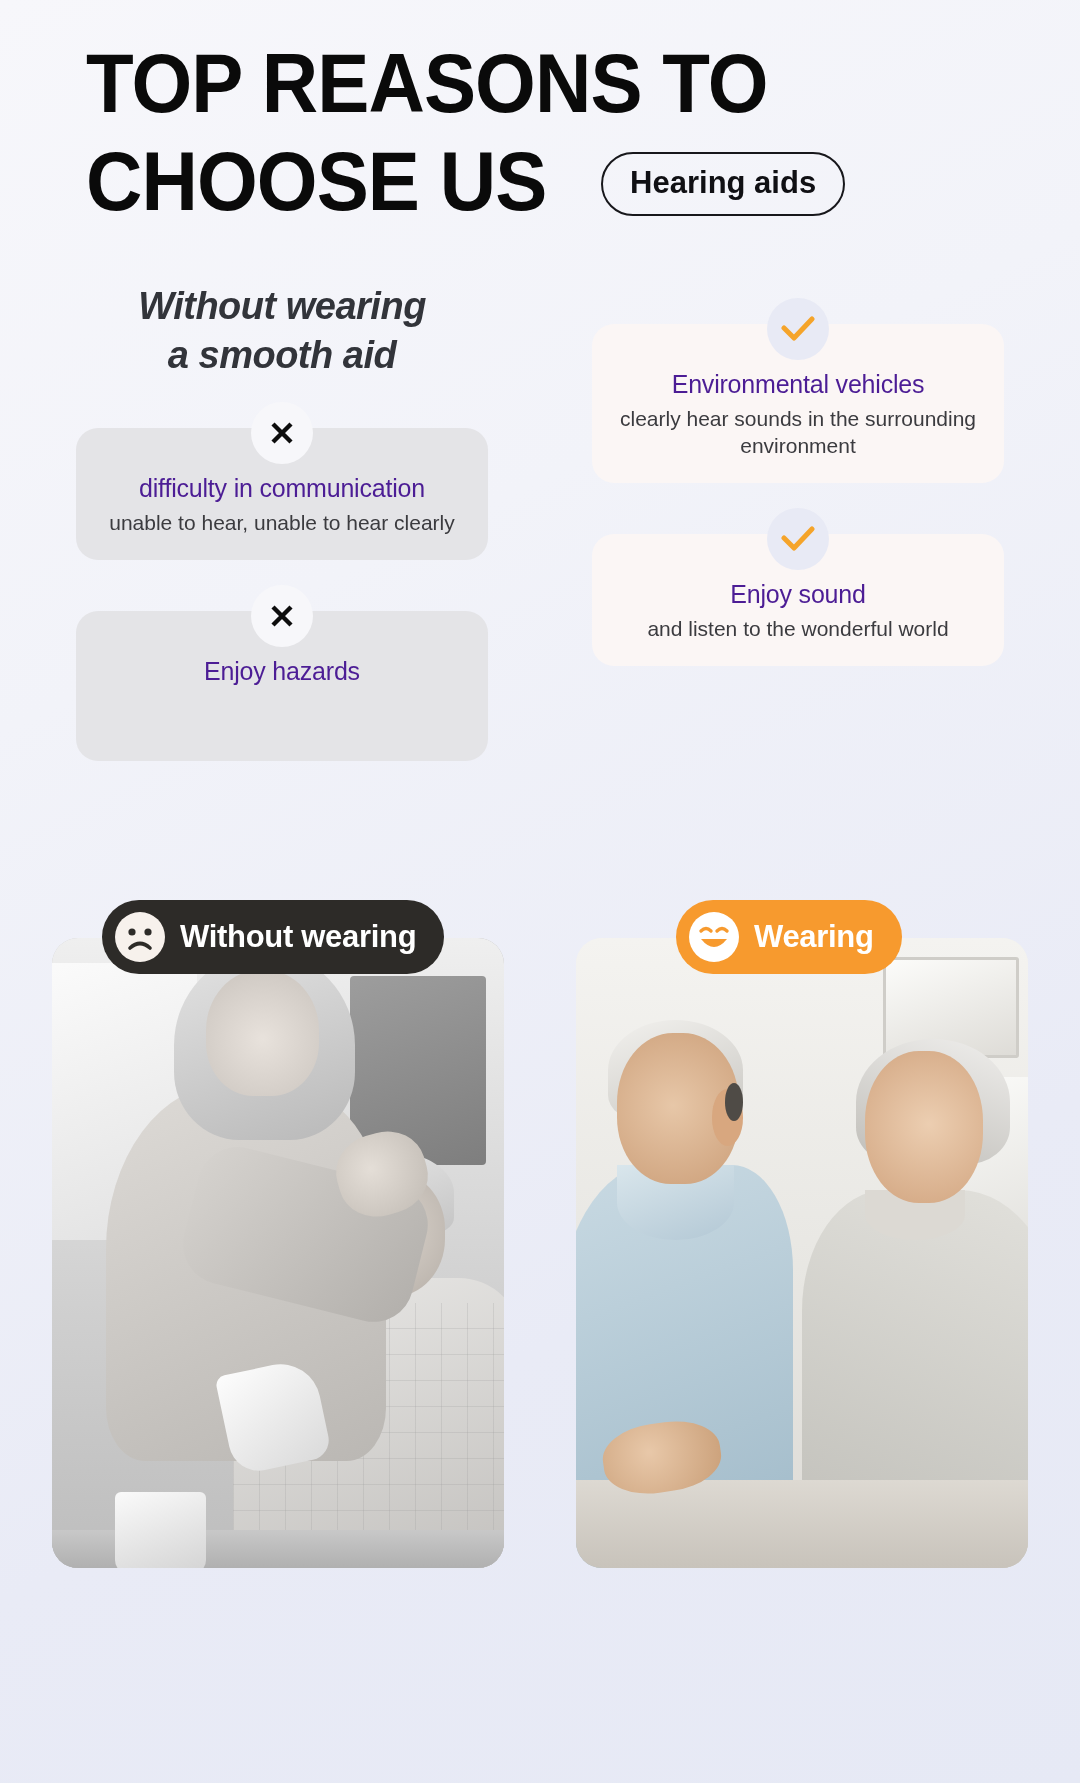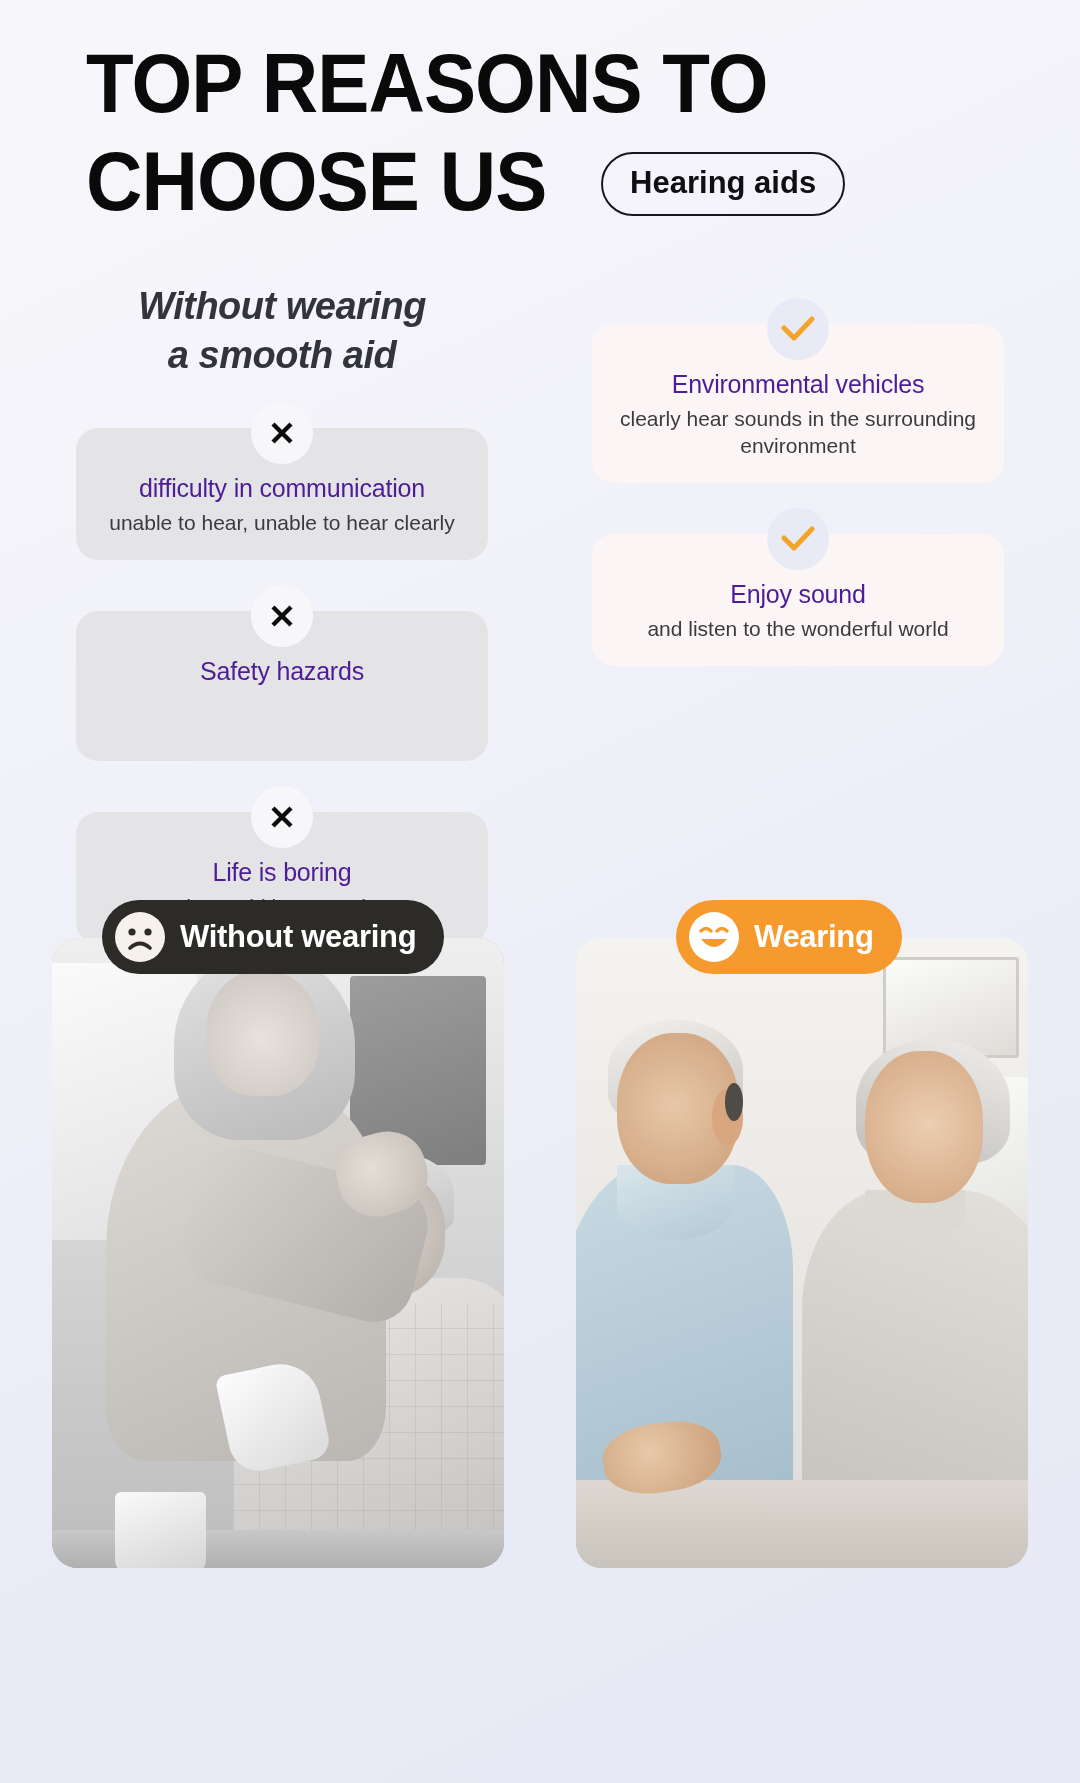--- a/index.html
+++ b/index.html
@@ -190,32 +190,23 @@
           <div class="card-title">difficulty in communication</div>
           <div class="card-sub">unable to hear, unable to hear clearly</div>
         </div>
 
         <div class="card neg r2">
           <div class="notch neg">
             <svg width="30" height="30" viewBox="0 0 30 30" aria-hidden="true">
               <path d="M6 6 L24 24 M24 6 L6 24" stroke="#0d0d0d" stroke-width="4.4" stroke-linecap="butt"></path>
             </svg>
           </div>
-          <div class="card-title">Safety hazards</div>
+          <div class="card-title">Enjoy hazards</div>
         </div>
 
-        <div class="card neg r3">
-          <div class="notch neg">
-            <svg width="30" height="30" viewBox="0 0 30 30" aria-hidden="true">
-              <path d="M6 6 L24 24 M24 6 L6 24" stroke="#0d0d0d" stroke-width="4.4" stroke-linecap="butt"></path>
-            </svg>
-          </div>
-          <div class="card-title">Life is boring</div>
-          <div class="card-sub">the world is very quiet</div>
-        </div>
 
       </div>
     </div>
 
     <div class="col">
       <div class="cards">
 
 
         <div class="card pos r2">
           <div class="notch pos">

